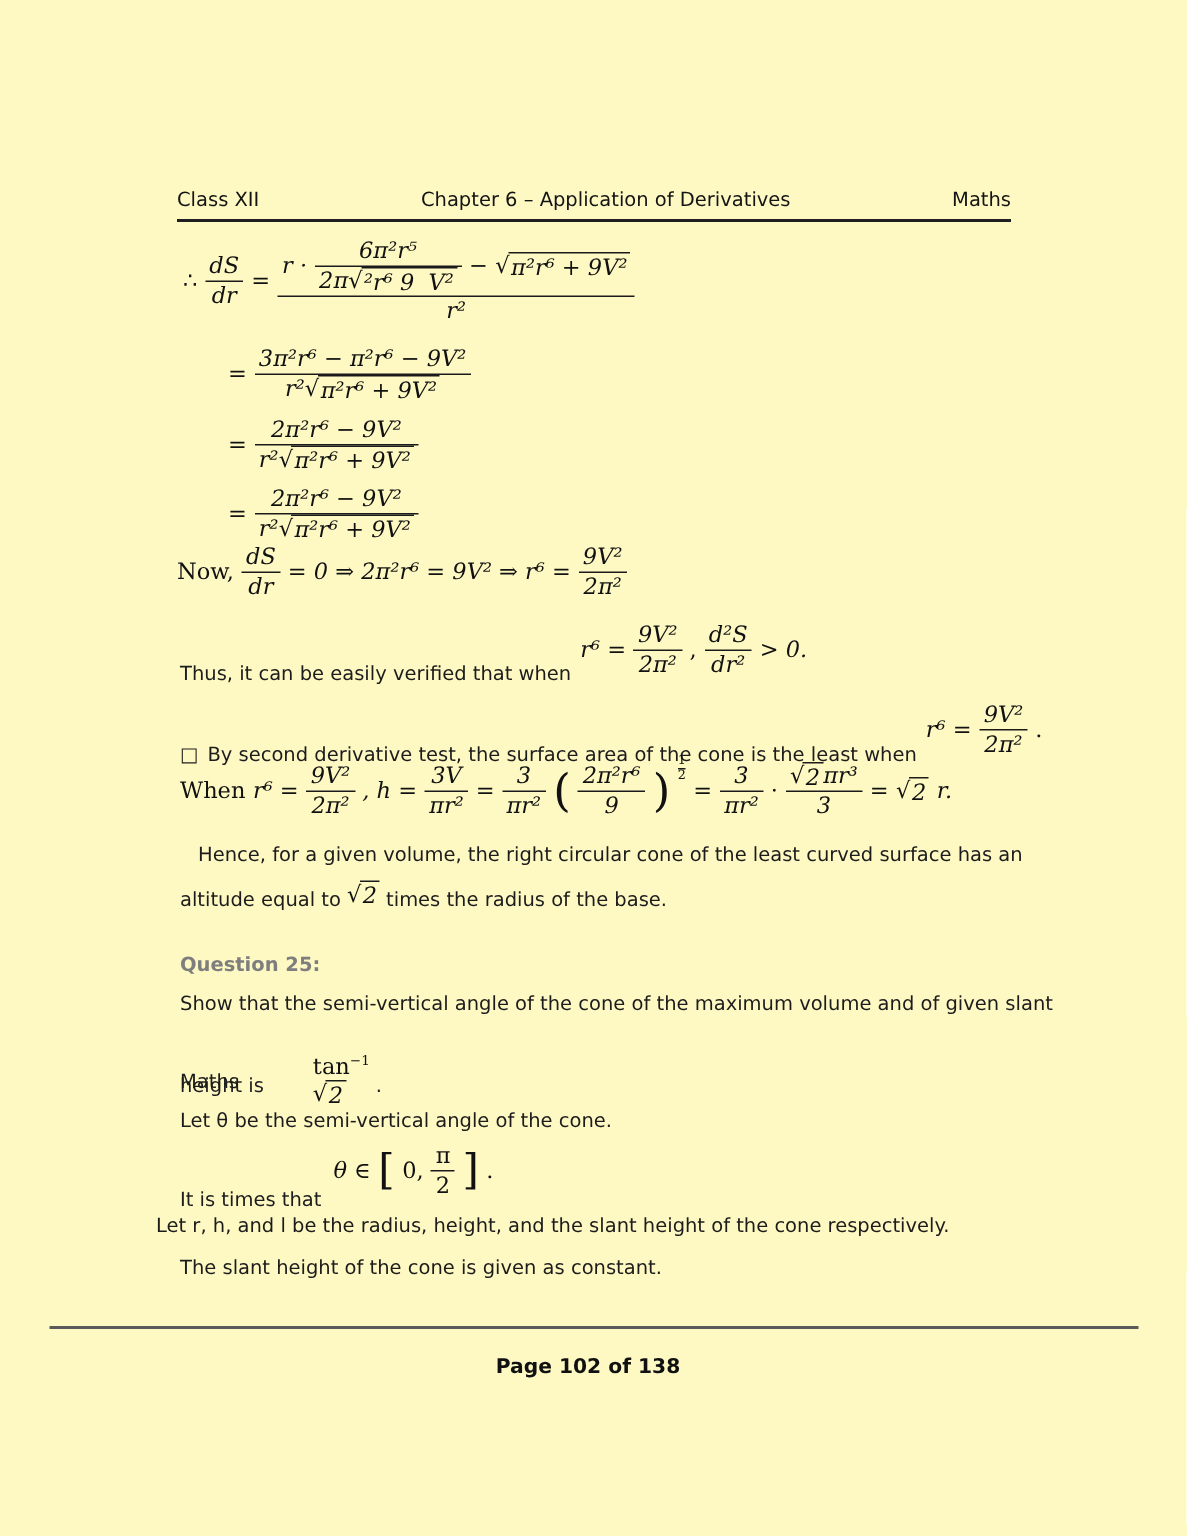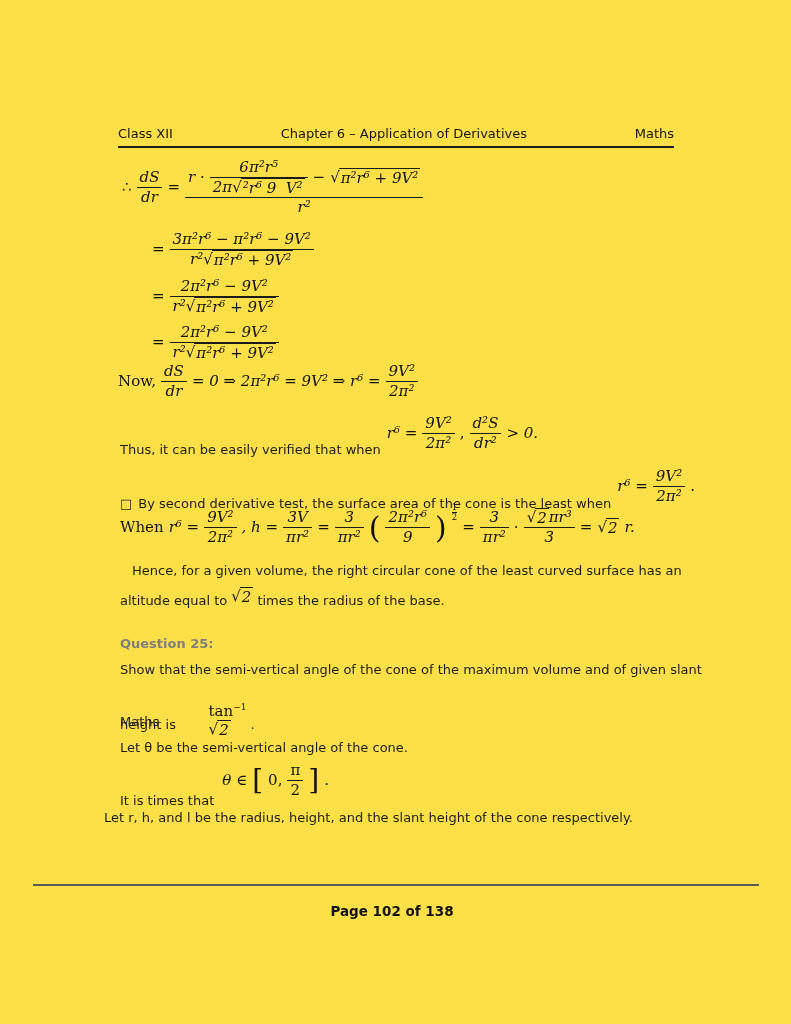--- a/index.html
+++ b/index.html
@@ -1,16 +1,16 @@
 <!DOCTYPE html>
 <html><head>
 <meta charset="utf-8">
 <style>
   html,body{margin:0;padding:0;background:#fff;}
-  .page{position:relative;width:791px;height:1024px;background:#fde047;overflow:hidden;
+  .page{position:relative;width:791px;height:1024px;background:#fef9c3;overflow:hidden;
         font-family:"DejaVu Sans",sans-serif;color:#1c1c1c;}
   .row{position:absolute;display:flex;align-items:flex-start;white-space:pre;}
   .sans{font-family:"DejaVu Sans",sans-serif;font-size:13px;color:#1c1c1c;}
   .math{font-family:"DejaVu Serif",serif;font-style:italic;font-size:15px;color:#111;}
   .up{font-style:normal;}
   .eq{display:inline-flex;align-items:center;gap:5px;}
   .frac{display:inline-flex;flex-direction:column;text-align:center;vertical-align:middle;line-height:1.25;}
   .frac .num{padding:0 3px;display:flex;justify-content:center;align-items:center;}
   .frac .den{border-top:1.2px solid #1a1a1a;padding:0 3px;display:flex;justify-content:center;align-items:center;}
   .rad{display:inline-flex;align-items:flex-start;}
@@ -269,19 +269,22 @@
         <span class="den up">2</span>
       </span>
       <span class="bk">]</span>
       <span class="up">.</span>
     </span>
   </div>
 
   <div class="row sans" style="top:810px;left:104px;">
     <span>Let r, h, and l be the radius, height, and the slant height of the cone respectively.</span>
   </div>
+  <div class="row sans" style="top:838px;left:120px;">
+    <span>The slant height of the cone is given as constant.</span>
+  </div>
 
   <div class="f-line"></div>
   <div class="f-text">
     <span>Page 102 of 138</span>
   </div>
 
 </div>
 
 </body></html>

